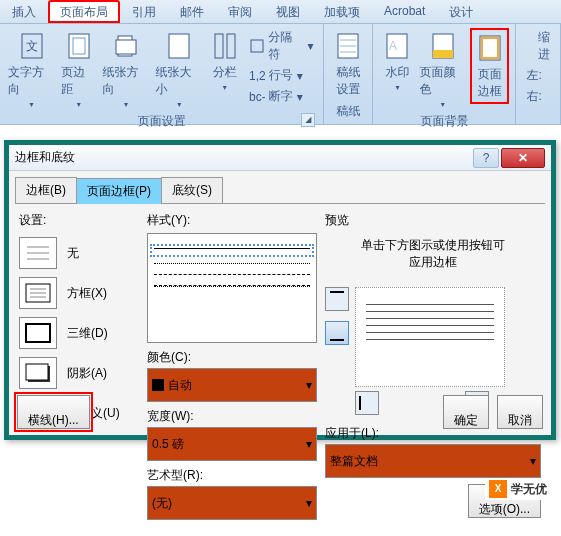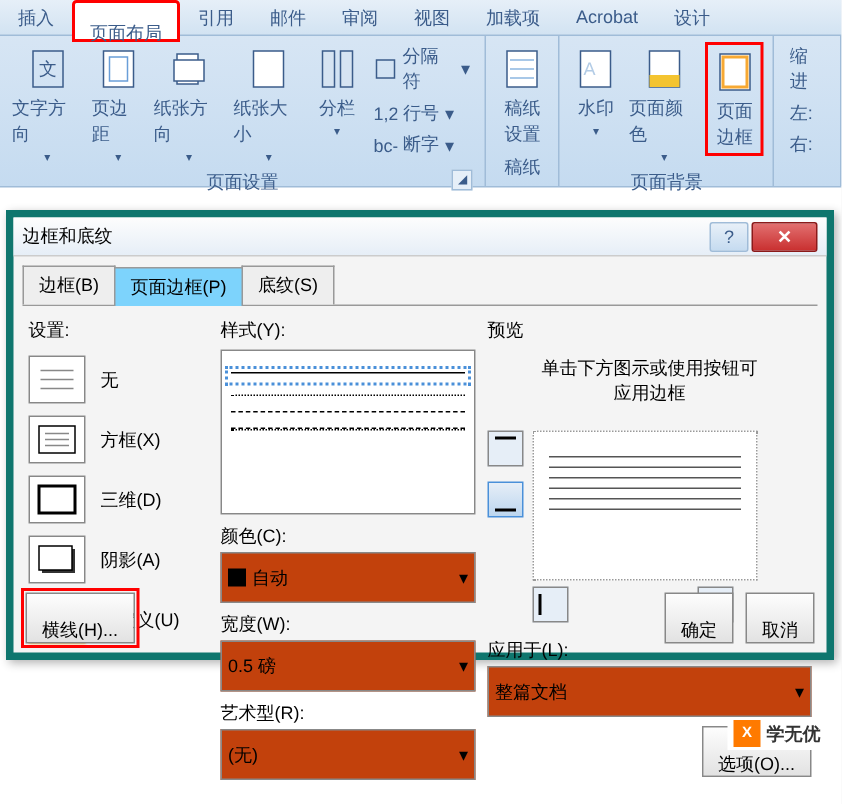--- a/index.html
+++ b/index.html
@@ -3,21 +3,21 @@
 <meta charset="utf-8">
 <style>
 * { box-sizing: border-box; margin: 0; padding: 0; font-family: "Microsoft YaHei", SimSun, sans-serif; font-size: 12px; }
 body { background: #fff; width: 561px; height: 536px; overflow: hidden; position: relative; }
 
 
 .ribbon { background: linear-gradient(#dbe8f5, #c5dbf0); border-bottom: 1px solid #a0bcd8; }
 .tabs { display: flex; height: 24px; background: linear-gradient(#e6eff8, #d2e3f2); border-bottom: 1px solid #a0bcd8; }
 .tab { padding: 4px 12px; color: #3b5c8a; cursor: pointer; }
 .tab.active { background: #fff; border: 1px solid #a0bcd8; border-bottom: none; border-radius: 3px 3px 0 0; }
-.tab.hl { border: 2px solid red; padding: 12px 10px; }
+.tab.hl { border: 2px solid red; padding: 2px 10px; }
 .ribbon-body { display: flex; height: 100px; }
 .group { border-right: 1px solid #a0bcd8; padding: 4px 6px 2px; display: flex; flex-direction: column; justify-content: space-between; }
 .group-items { display: flex; gap: 2px; align-items: flex-start; }
 .rbtn { display: flex; flex-direction: column; align-items: center; gap: 2px; padding: 2px; cursor: pointer; color: #3b5c8a; min-width: 36px; }
 .rbtn .ico { width: 32px; height: 32px; }
 .rbtn.hl { border: 2px solid red; }
 .rbtn .arr { font-size: 8px; }
 .small-stack { display: flex; flex-direction: column; gap: 2px; color: #3b5c8a; }
 .small-item { display: flex; align-items: center; gap: 4px; padding: 1px 4px; }
 .small-item .sic { width: 16px; height: 16px; }
@@ -180,21 +180,21 @@
               <rect x="6" y="4" width="20" height="24" fill="#fff" stroke="#3b5c8a"></rect>
               <rect x="8" y="6" width="16" height="20" fill="none" stroke="#f7a933" stroke-width="2"></rect>
             </svg>
           <span style="white-space:pre">页面
 边框</span>
         </div>
       </div>
       <div class="group-label">页面背景</div>
     </div>
 
-    <div class="group" style="min-width:30px;">
+    <div class="group" style="min-width:30px;text-align:right;">
       <div class="small-stack">
         <div class="small-item">缩进</div>
         <div class="small-item">左:</div>
         <div class="small-item">右:</div>
       </div>
     </div>
   </div>
 </div>
 
 <div class="dialog">

